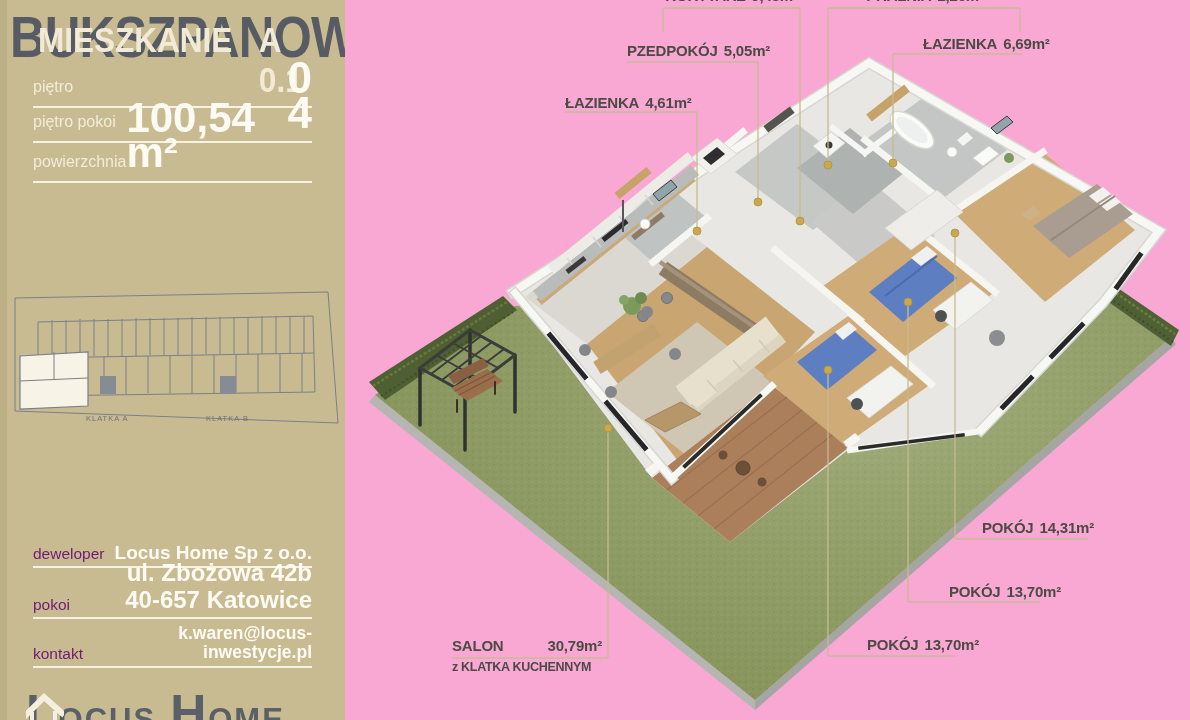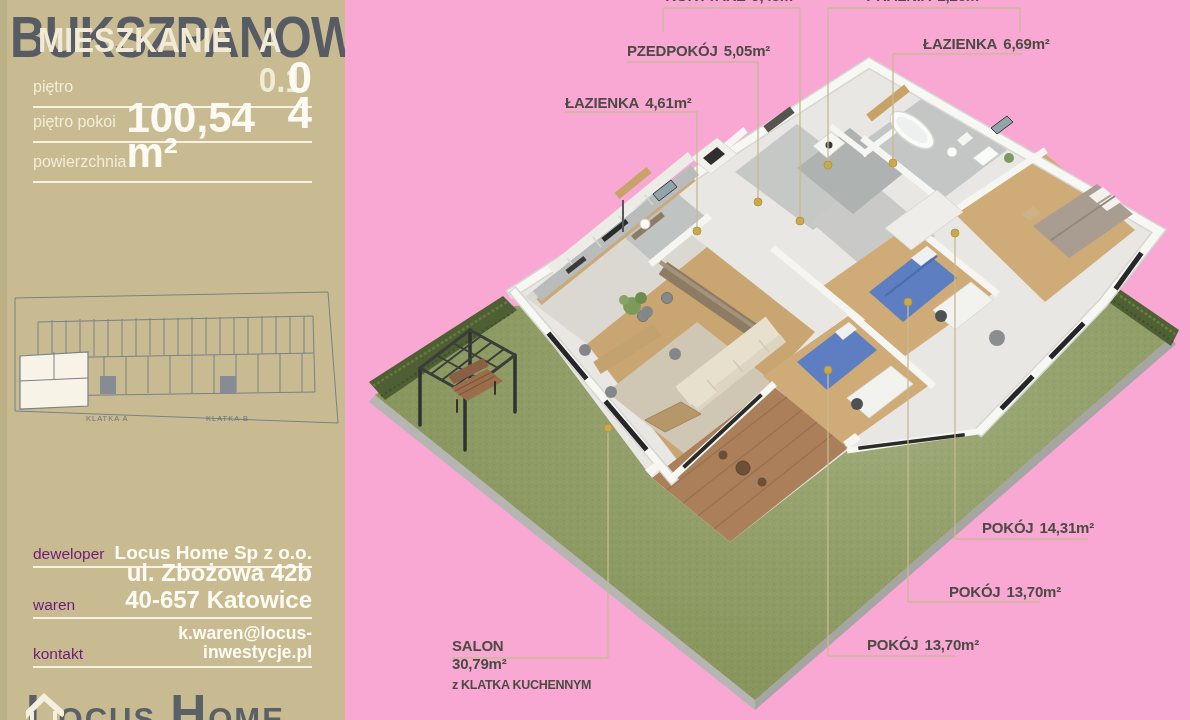--- a/index.html
+++ b/index.html
@@ -48,21 +48,21 @@
   .rlabel .gap{display:inline-block;width:6px;}
   .rl-korytarz{left:316px;top:-13px;width:141px;text-align:center;}
   .rl-pralnia{left:483px;top:-13px;width:194px;text-align:center;}
   .rl-pzedpokoj{left:282px;top:42px;}
   .rl-laz461{left:220px;top:94px;}
   .rl-laz669{left:578px;top:35px;}
   .rl-pokoj1431{left:637px;top:519px;}
   .rl-pokoj1370m{left:604px;top:583px;}
   .rl-pokoj1370b{left:522px;top:636px;}
   .rl-salon{left:107px;top:637px;width:150px;}
-  .rl-salon .line1{display:flex;justify-content:space-between;flex-direction:column;}
+  .rl-salon .line1{display:flex;justify-content:space-between;}
   .rl-salon .line2{font-size:12.5px;letter-spacing:-.3px;margin-top:3px;}
 </style>
 </head>
 <body>
 
 <div class="stage">
 
   <aside class="sidebar">
     <div class="sidebar-edge"></div>
     <h1 class="title">BUKSZPANOWA</h1>
@@ -103,21 +103,21 @@
       <text x="78" y="133" font-size="7.5" letter-spacing="1" fill="#6d737b">KLATKA A</text>
       <text x="198" y="133" font-size="7.5" letter-spacing="1" fill="#6d737b">KLATKA B</text>
     </svg>
 
     <div class="contact">
       <div class="c-row c1">
         <span class="c-label">deweloper</span>
         <div class="c-vals">Locus Home Sp z o.o.</div>
       </div>
       <div class="c-row c2">
-        <span class="c-label">waren</span>
+        <span class="c-label">pokoi</span>
         <div class="c-vals">
           <span>ul. Zbożowa 42b</span><br>
           <span>40-657 Katowice</span>
         </div>
       </div>
       <div class="c-row c3">
         <span class="c-label">kontakt</span>
         <div class="c-vals">
           <span class="v-top">k.waren@locus-inwestycje.pl</span>
         </div>

